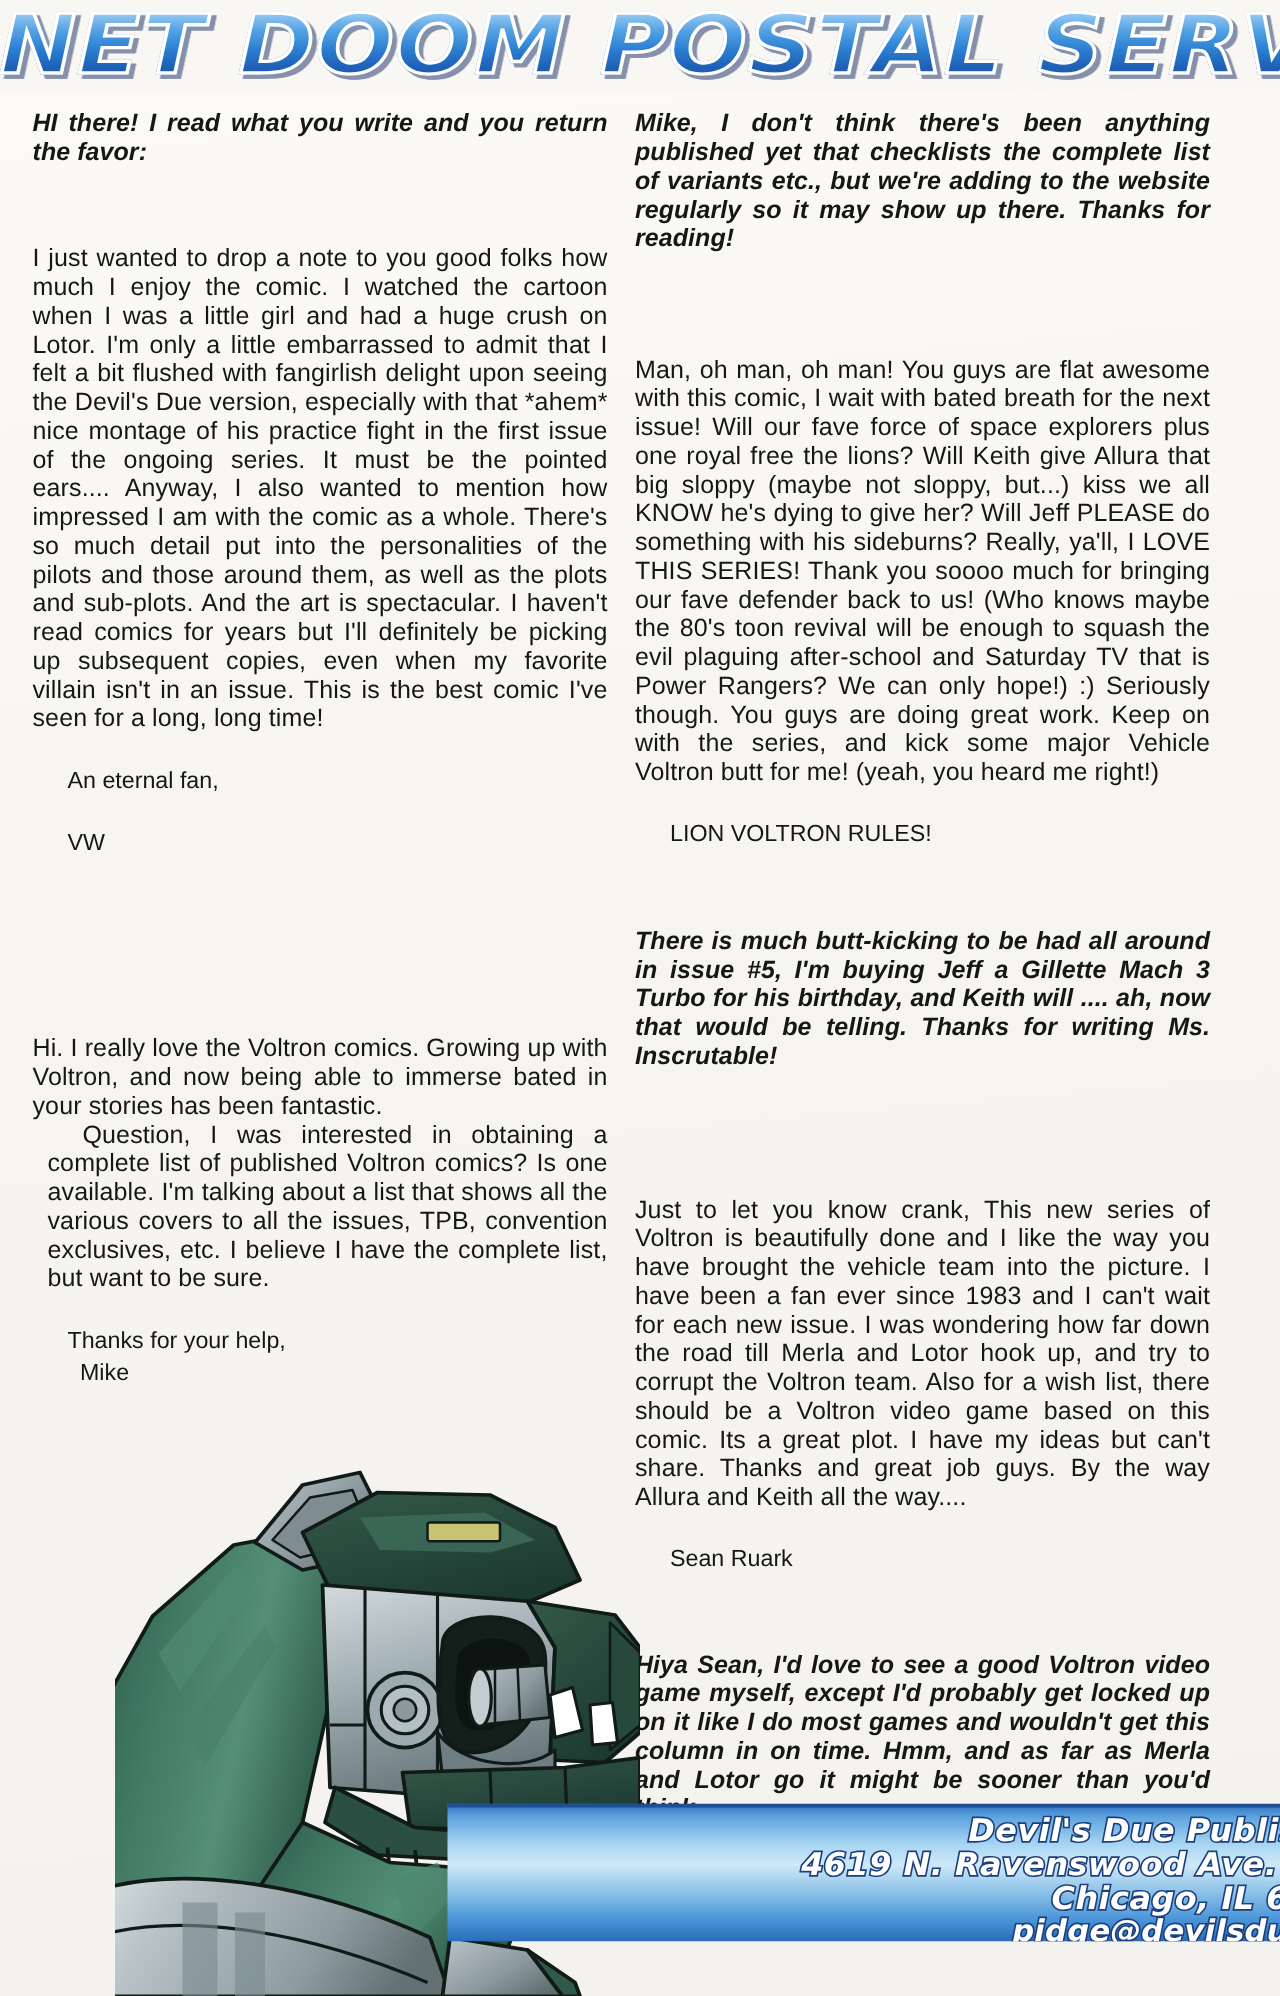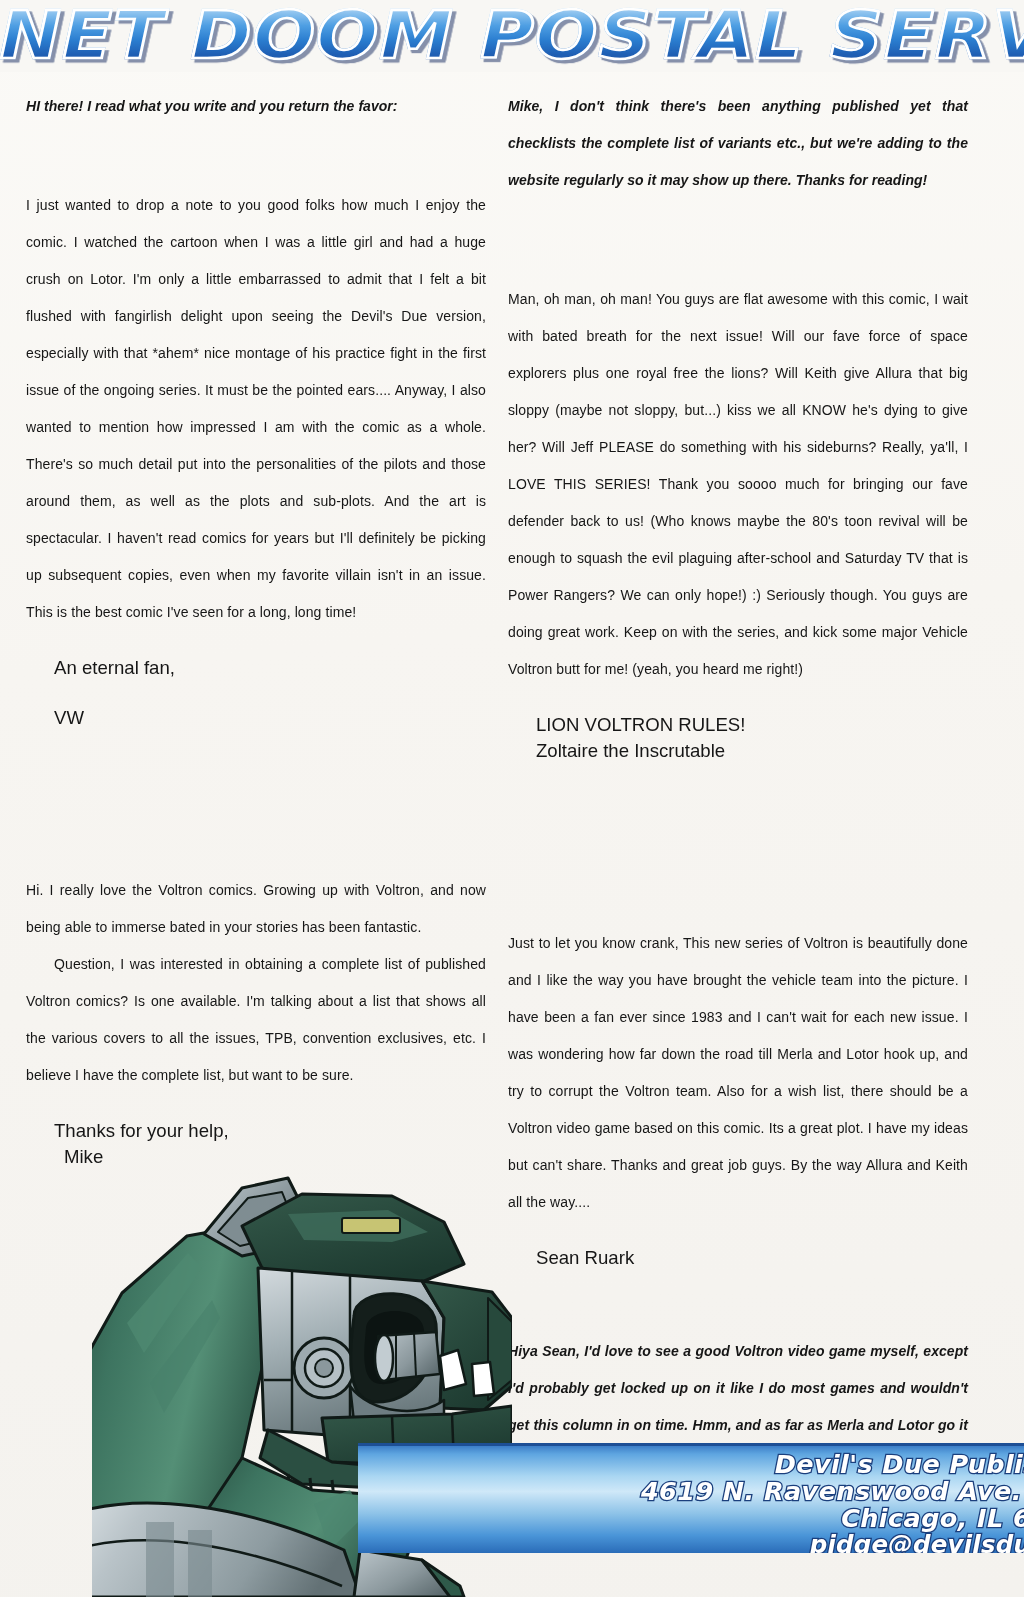--- a/index.html
+++ b/index.html
@@ -75,39 +75,39 @@
   .col {
     position: absolute;
     top: 0;
     width: 460px;
   }
   .col-left  { left: 0; }
   .col-right { left: 482px; }
 
   p.letter,
   p.reply {
-    font-size: 14px;
-    line-height: 37px;
+    font-size: 20px;
+    line-height: 23px;
     text-align: justify;
     color: #161616;
     margin: 0 0 0 0;
   }
 
   p.letter {
     font-weight: normal;
     font-style: normal;
     letter-spacing: 0.1px;
   }
 
   p.reply {
     font-weight: bold;
     font-style: italic;
     letter-spacing: 0.05px;
   }
-  p.indent { text-indent: 28px; }
+  p.indent { text-indent: 28px; margin-left: 12px; }
 
   .gap-sm  { height: 24px; }
   .gap-md  { height: 42px; }
   .gap-lg  { height: 62px; }
   .gap-xl  { height: 82px; }
   .gap-xxl { height: 100px; }
 
   .sig {
     font-size: 18.6px;
     line-height: 25.6px;
@@ -225,24 +225,24 @@
       <p class="reply">Mike, I don't think there's been anything published yet that checklists the complete list of variants etc., but we're adding to the website regularly so it may show up there. Thanks for reading!</p>
 
       <div class="gap-xl"></div>
 
       <p class="letter">Man, oh man, oh man!  You guys are flat awesome with this comic, I wait with bated breath for the next issue!  Will our fave force of space explorers plus one royal free the lions? Will Keith give Allura that big sloppy (maybe not sloppy, but...) kiss we all KNOW he's dying to give her?  Will Jeff PLEASE do something with his sideburns?   Really, ya'll, I LOVE THIS SERIES!  Thank you soooo much for bringing our fave defender back to us! (Who knows maybe the 80's toon revival will be enough to squash the evil plaguing after-school and Saturday TV that is Power Rangers?  We can only hope!)  :)  Seriously though.  You guys are doing great work.  Keep on with the series, and kick some major Vehicle Voltron butt for me! (yeah, you heard me right!)</p>
 
       <div class="gap-sm"></div>
 
       <p class="sig">LION VOLTRON RULES!</p>
 
-      <p class="sig">Zoltaire the Inscrutable</p>
 
       <div class="gap-lg"></div>
 
+      <p class="reply">There is much butt-kicking to be had all around in issue #5, I'm buying Jeff a Gillette Mach 3 Turbo for his birthday, and Keith will .... ah, now that would be telling. Thanks for writing Ms. Inscrutable!</p>
 
       <div class="gap-xxl"></div>
 
       <p class="letter">Just to let you know crank, This new series of Voltron is beautifully done and I like the way you have brought the vehicle team into the picture. I have been a fan ever since 1983 and I can't wait for each new issue. I was wondering how far down the road till Merla and Lotor hook up, and try to corrupt the Voltron team. Also for a wish list, there should be a Voltron video game based on this comic. Its a great plot. I have my ideas but can't share. Thanks and great job guys. By the way Allura and Keith all the way....</p>
 
       <div class="gap-sm"></div>
 
       <p class="sig">Sean Ruark</p>
 
 

